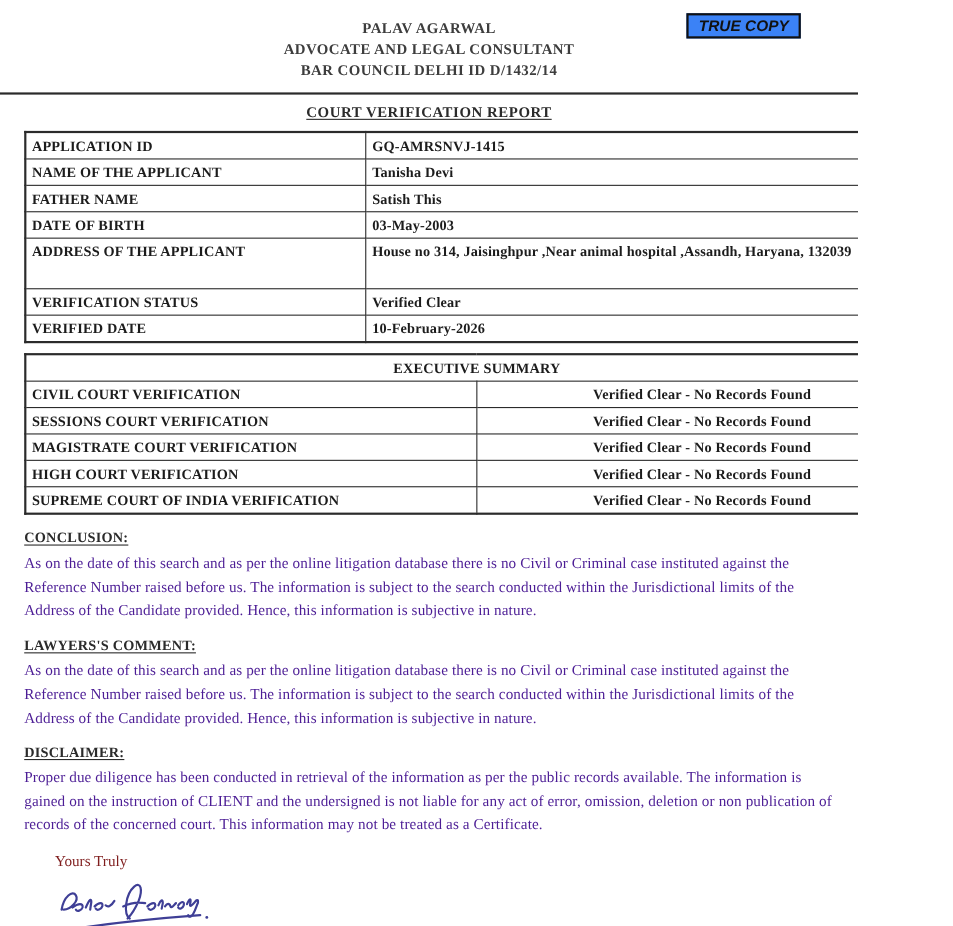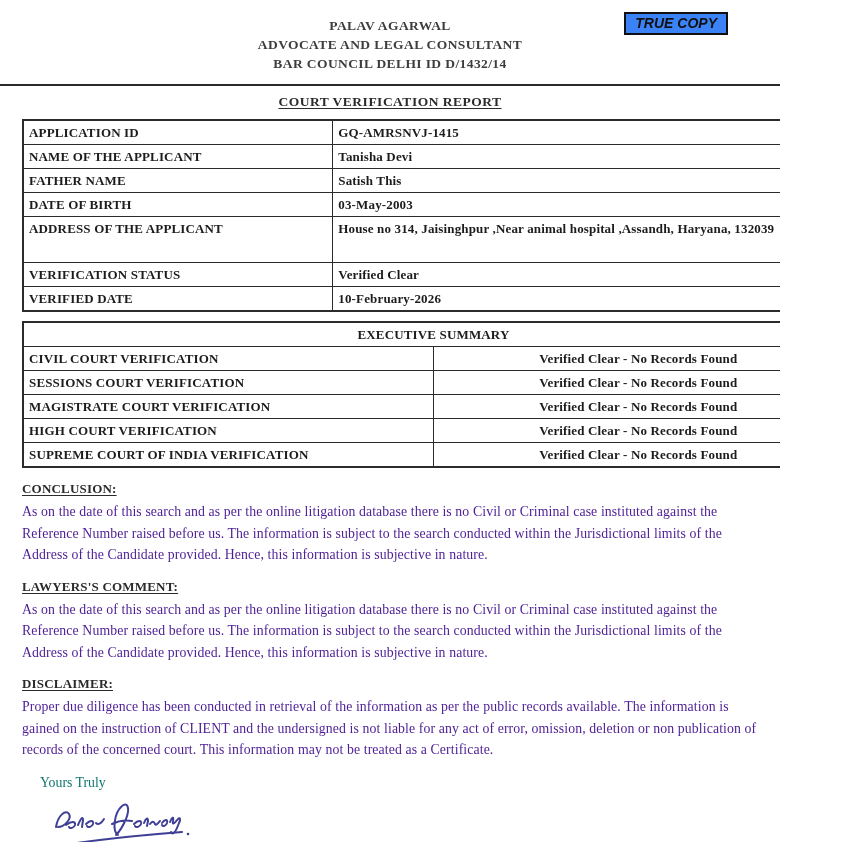--- a/index.html
+++ b/index.html
@@ -95,23 +95,23 @@
   }
   .section-body{
     margin-top:4px;
     font-size:13.8px;
     line-height:21.5px;
     color:#4c1d95;
     letter-spacing:.1px;
   }
   
   .closing{
-    margin:14px 0 0 40px;
+    margin:14px 0 0 50px;
     font-size:13.8px;
-    color:#0f766e;
+    color:#7f1d1d;
   }
   .signature{
     margin:6px 0 0 42px;
     width:160px;height:58px;
     display:block;
   }
 </style>
 </head>
 <body>
 

